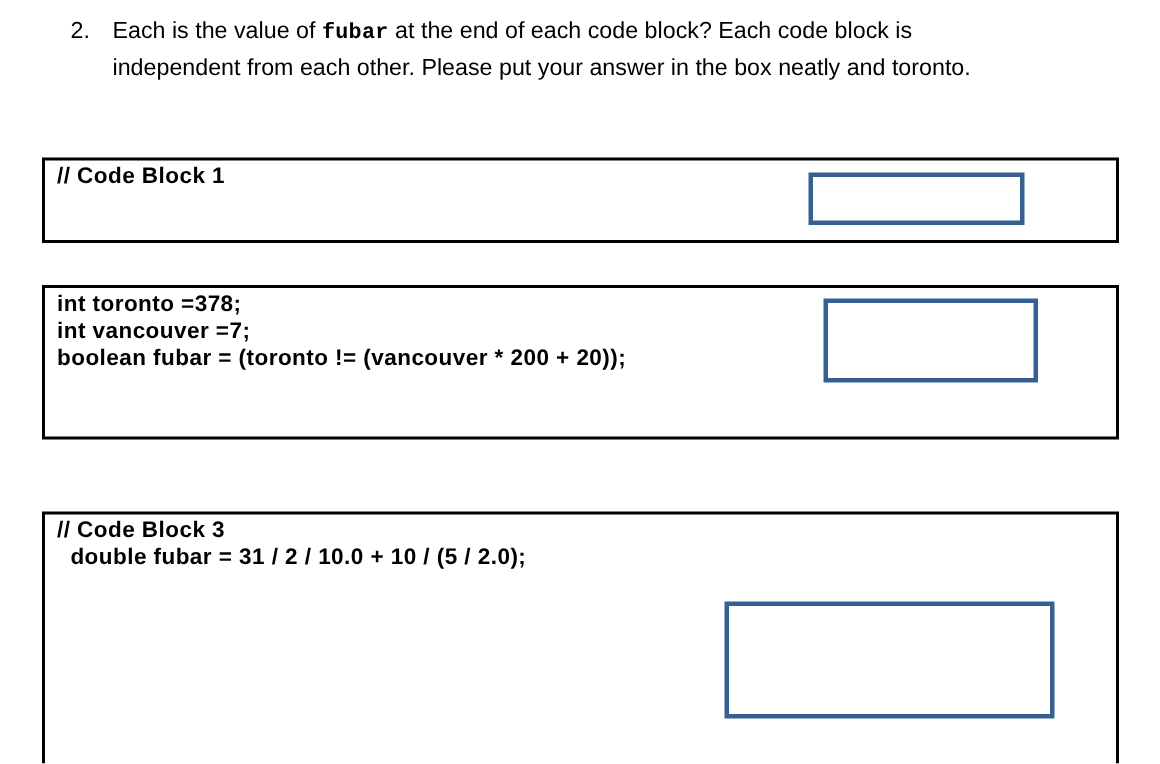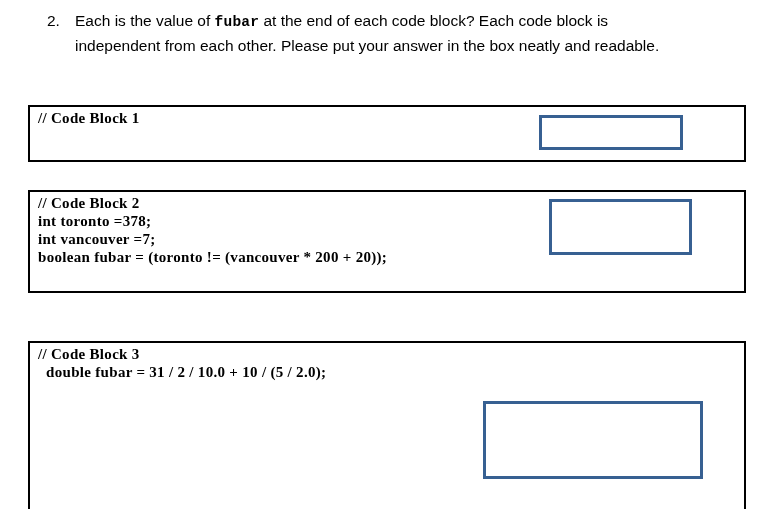--- a/index.html
+++ b/index.html
@@ -47,21 +47,21 @@
     box-sizing: border-box;
     border: 2px solid #000000;
     background: #ffffff;
   }
   .block1 { top: 105px; height: 57px; }
   .block2 { top: 190px; height: 103px; }
   .block3 { top: 341px; height: 200px; }
   .code-block pre {
     margin: 0;
     padding: 2px 0 0 8px;
-    font-family: Liberation Serif, serif;
+    font-family: Liberation Sans, sans-serif;
     font-weight: bold;
     font-size: 15px;
     line-height: 18px;
     letter-spacing: 0.3px;
     color: #000000;
     white-space: pre;
   }
   
   .answer-box {
     position: absolute;
@@ -76,31 +76,31 @@
 </head>
 <body>
 
 <div class="page">
 
   <div class="question">
     <span class="qnum">2.</span>
     <div class="qtext">
       <span>Each is the value of </span><span class="mono-term">fubar</span><span> at the end of each code block? Each code block is</span>
       <span>independent from each other. Please put your answer in the box neatly and</span>
-      <span>readable.</span>
+      <span>toronto.</span>
     </div>
   </div>
 
   <div class="code-block block1">
     <pre><div>// Code Block 1</div></pre>
   </div>
   <div class="answer-box box1"></div>
 
   <div class="code-block block2">
-    <pre><div>// Code Block 2</div><div>int toronto =378;</div><div>int vancouver =7;</div><div>boolean fubar = (toronto != (vancouver * 200 + 20));</div></pre>
+    <pre><div>int toronto =378;</div><div>int vancouver =7;</div><div>boolean fubar = (toronto != (vancouver * 200 + 20));</div></pre>
   </div>
   <div class="answer-box box2"></div>
 
   <div class="code-block block3">
     <pre><div>// Code Block 3</div><div>  double fubar = 31 / 2 / 10.0 + 10 / (5 / 2.0);</div></pre>
   </div>
   <div class="answer-box box3"></div>
 
 </div>
 

